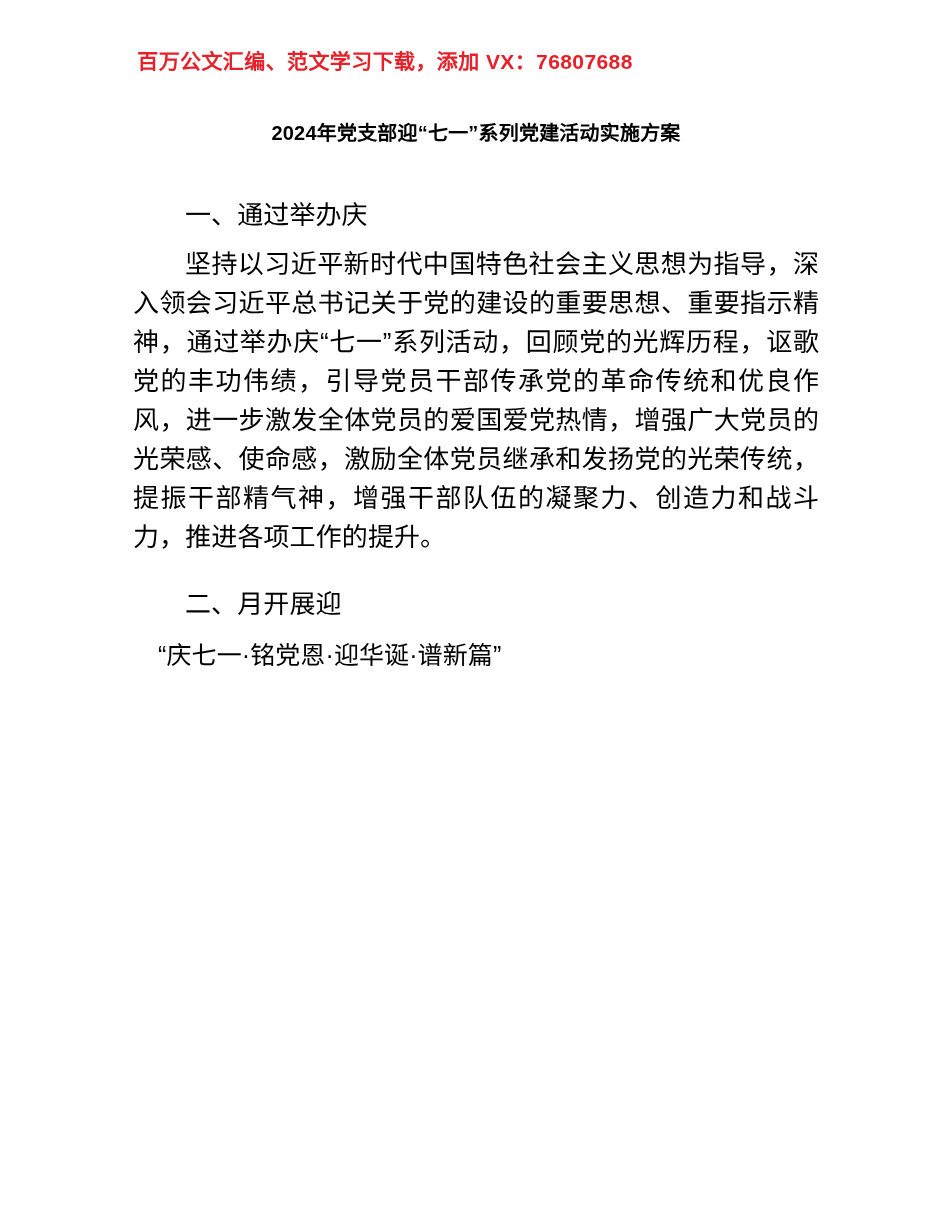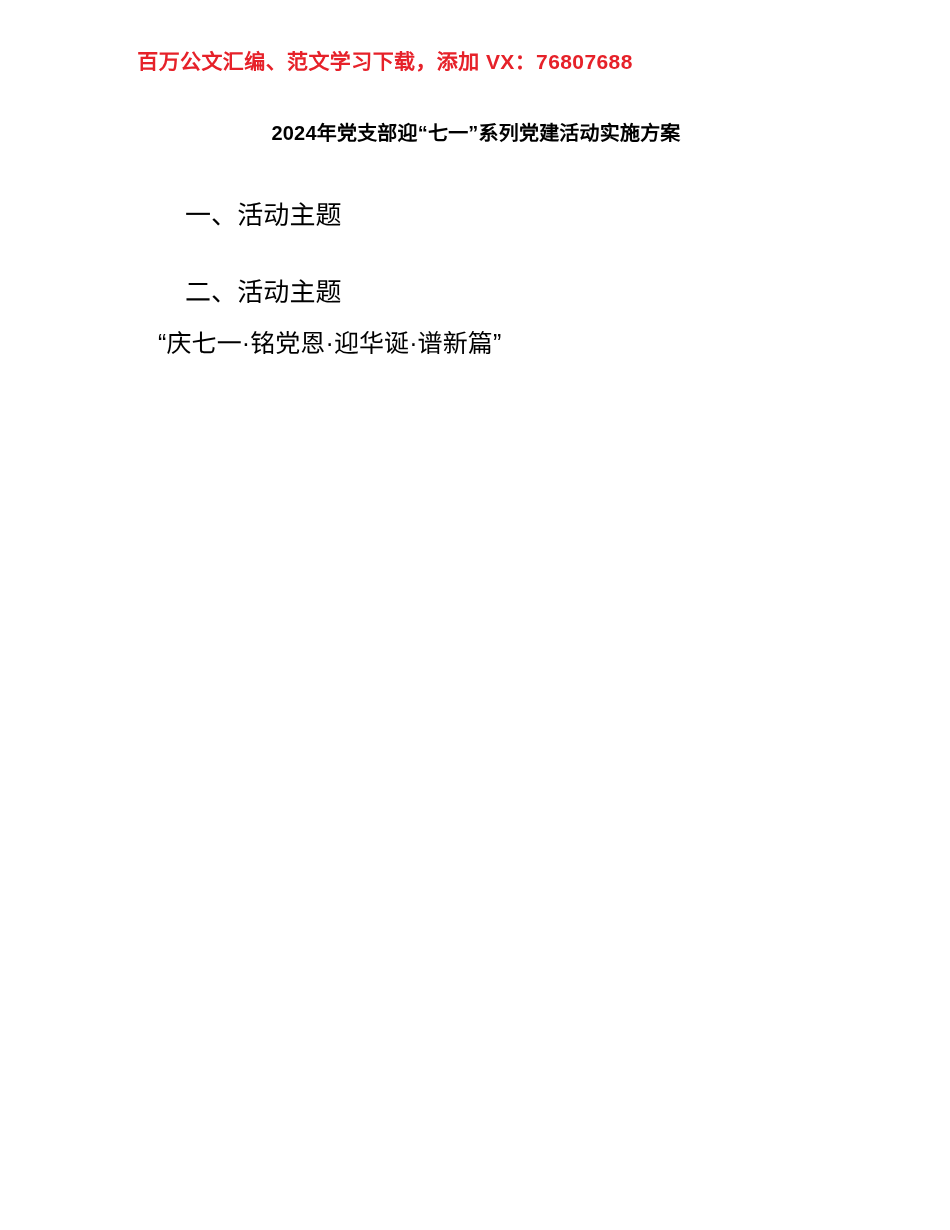--- a/index.html
+++ b/index.html
@@ -92,23 +92,24 @@
 
   <div class="promo-header" style="color: rgb(230, 33, 41);">百万公文汇编、范文学习下载，添加 VX：76807688</div>
 
   <div class="doc-body">
 
     <h1 class="doc-title">2024年党支部迎“七一”系列党建活动实施方案</h1>
 
 
     <div class="spacer-sm"></div>
 
-    <div class="section-heading">一、活动主题</div>
+    <div class="section-heading">一、通过举办庆</div>
 
+    <p class="para">坚持以习近平新时代中国特色社会主义思想为指导，深入领会习近平总书记关于党的建设的重要思想、重要指示精神，通过举办庆“七一”系列活动，回顾党的光辉历程，讴歌党的丰功伟绩，引导党员干部传承党的革命传统和优良作风，进一步激发全体党员的爱国爱党热情，增强广大党员的光荣感、使命感，激励全体党员继承和发扬党的光荣传统，提振干部精气神，增强干部队伍的凝聚力、创造力和战斗力，推进各项工作的提升。</p>
 
     <div class="spacer-sm"></div>
 
-    <div class="section-heading">二、活动主题</div>
+    <div class="section-heading">二、月开展迎</div>
 
     <p class="theme-line">“庆七一·铭党恩·迎华诞·谱新篇”</p>
 
   </div>
 </div>
 
 </body></html>

